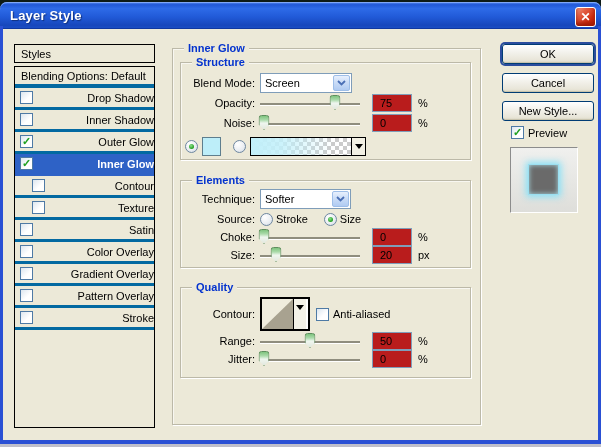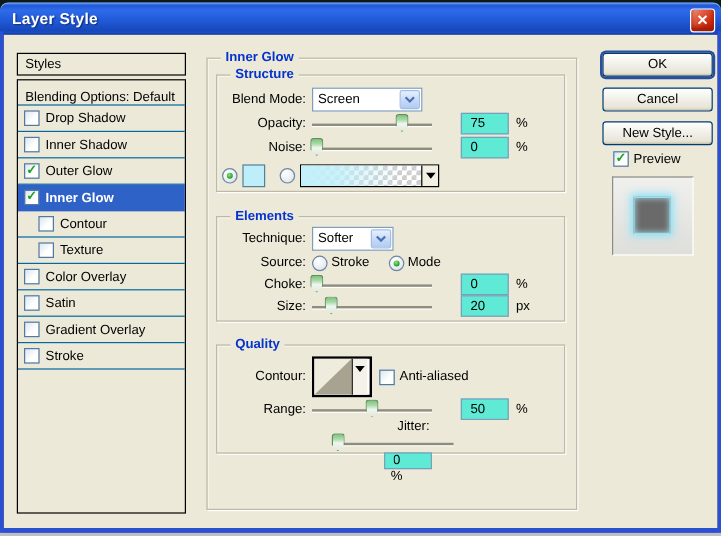--- a/index.html
+++ b/index.html
@@ -20,37 +20,37 @@
   .dlg-body{position:absolute;left:3px;right:3px;top:29px;bottom:7px;background:#ece9d8;}
   .edge-l{position:absolute;left:0;top:26px;bottom:3px;width:3px;background:#2a50d4;}
   .edge-r{position:absolute;right:0;top:26px;bottom:3px;width:3px;background:#2a50d4;}
   .edge-b{position:absolute;left:0;right:0;bottom:3px;height:4px;background:#2a50d4;}
   .desk-strip{position:absolute;left:0;right:0;bottom:0;height:3px;background:#bfbfca;}
 
   
   .styles-header{position:absolute;left:14px;top:44px;width:141px;height:19px;border:1px solid #000;
     background:#ece9d8;display:flex;align-items:center;padding-left:6px;}
   .styles-list{position:absolute;left:14px;top:66px;width:141px;height:362px;border:1px solid #000;background:#ece9d8;}
-  .blending-row{height:21px;display:flex;align-items:flex-end;padding-left:6px;border-bottom:1px solid #0369a1;}
-  .side-row{height:22px;display:flex;align-items:center;padding-left:5px;border-bottom:1px solid #0369a1;}
+  .blending-row{height:21px;display:flex;align-items:center;padding-left:6px;border-bottom:4px solid #0369a1;}
+  .side-row{height:22px;display:flex;align-items:center;padding-left:5px;border-bottom:3px solid #0369a1;justify-content:space-between;}
   .side-row.ind{padding-left:17px;}
   .side-row.sel{background:#2e62c6;color:#fff;font-weight:bold;border-bottom-color:#2e62c6;}
   .side-lbl{margin-left:5px;white-space:nowrap;}
 
   
   .cb{width:13px;height:13px;border:1px solid #4e7aa5;flex:0 0 auto;
     background:linear-gradient(135deg,#dce6ef,#ffffff 60%);
     display:flex;align-items:center;justify-content:center;
     font-size:11px;line-height:1;color:#21a121;font-weight:bold;}
   .radio{width:13px;height:13px;border-radius:50%;border:1px solid #6e87a0;position:relative;flex:0 0 auto;
     background:radial-gradient(circle at 35% 30%,#fff 0%,#e9edf2 60%,#c9d4de 100%);}
   .radio.on::after{content:'';position:absolute;inset:3px;border-radius:50%;
     background:radial-gradient(circle at 40% 35%,#8fe08f,#1f9e1f 70%);}
-  .val{width:40px;height:18px;border:1px solid #7f9db9;background:#5eead4;padding:0 0 0 7px;
-    font-family:"Liberation Sans",sans-serif;font-size:11px;color:#000;margin-left:24px;}
+  .val{width:40px;height:18px;border:1px solid #7f9db9;background:#b91c1c;padding:0 0 0 7px;
+    font-family:"Liberation Sans",sans-serif;font-size:11px;color:#000;margin-left:12px;}
   .unit{margin-left:6px;}
   .slider{width:100px;height:16px;position:relative;flex:0 0 auto;}
   .track{position:absolute;left:0;right:0;top:8px;height:2px;background:#8f8d7e;box-shadow:0 1px 0 #fff;}
   .thumb{position:absolute;top:0;width:11px;height:15px;transform:translateX(-50%);
     background:linear-gradient(180deg,#7fc47f 0%,#aada aa 30%,#eff6ef 55%,#e2e8de 100%);
     background:linear-gradient(180deg,#7fc47f 0%,#aadaaa 30%,#eff6ef 55%,#e2e8de 100%);
     border:1px solid #5e8f5e;border-radius:3px 3px 1px 1px;
     clip-path:polygon(0 0,100% 0,100% 62%,50% 100%,0 62%);}
   .combo{height:20px;border:1px solid #7f9db9;background:#fff;display:flex;align-items:center;
     position:relative;padding-left:4px;}
@@ -144,29 +144,33 @@
           <div class="side-row ind">
             <span class="cb"></span>
             <span class="side-lbl">Contour</span>
           </div>
           <div class="side-row ind">
             <span class="cb"></span>
             <span class="side-lbl">Texture</span>
           </div>
           <div class="side-row">
             <span class="cb"></span>
+            <span class="side-lbl">Satin</span>
+          </div>
+          <div class="side-row">
+            <span class="cb"></span>
             <span class="side-lbl">Color Overlay</span>
           </div>
           <div class="side-row">
             <span class="cb"></span>
-            <span class="side-lbl">Satin</span>
-          </div>
-          <div class="side-row">
-            <span class="cb"></span>
             <span class="side-lbl">Gradient Overlay</span>
+          </div>
+          <div class="side-row">
+            <span class="cb"></span>
+            <span class="side-lbl">Pattern Overlay</span>
           </div>
           <div class="side-row">
             <span class="cb"></span>
             <span class="side-lbl">Stroke</span>
           </div>
         </div>
     </div>
 
     <div class="group g-outer">
       <span class="g-label">Inner Glow</span>
@@ -218,36 +222,36 @@
           </div>
         </div>
       </div>
     </div>
 
     <div class="group g-elements">
       <span class="g-label">Elements</span>
 
       <div class="row" style="top:8px;">
         <span class="lbl">Technique:</span>
-        <div class="combo" style="width:68px;text-align:right;">
+        <div class="combo" style="width:91px;text-align:right;">
           <span>Softer</span>
           <span class="combo-arrow">
             <svg width="9" height="6" viewBox="0 0 9 6">
                 <path d="M1 1 L4.5 4.5 L8 1" stroke="#4a6fb5" stroke-width="1.8" fill="none"></path>
               </svg>
           </span>
         </div>
       </div>
 
       <div class="row" style="top:28px;">
         <span class="lbl">Source:</span>
         <span class="radio" style="margin-right:3px;"></span>
         <span style="margin-right:16px;">Stroke</span>
         <span class="radio on" style="margin-right:3px;"></span>
-        <span>Mode</span>
+        <span>Size</span>
       </div>
 
       <div class="row" style="top:46px;">
         <span class="lbl">Choke:</span>
         <div class="slider">
           <div class="track"></div>
           <div class="thumb" style="left: 4%;"></div>
         </div>
         <input class="val" value="0" style="">
         <span class="unit">%</span>
@@ -286,21 +290,21 @@
       <div class="row" style="top:43px;">
         <span class="lbl">Range:</span>
         <div class="slider">
           <div class="track"></div>
           <div class="thumb" style="left: 50%;"></div>
         </div>
         <input class="val" value="50" style="">
         <span class="unit">%</span>
       </div>
 
-      <div class="row" style="top:61px;flex-direction:column;">
+      <div class="row" style="top:61px;">
         <span class="lbl">Jitter:</span>
         <div class="slider">
           <div class="track"></div>
           <div class="thumb" style="left: 4%;"></div>
         </div>
         <input class="val" value="0" style="">
         <span class="unit">%</span>
       </div>
     </div>
 

